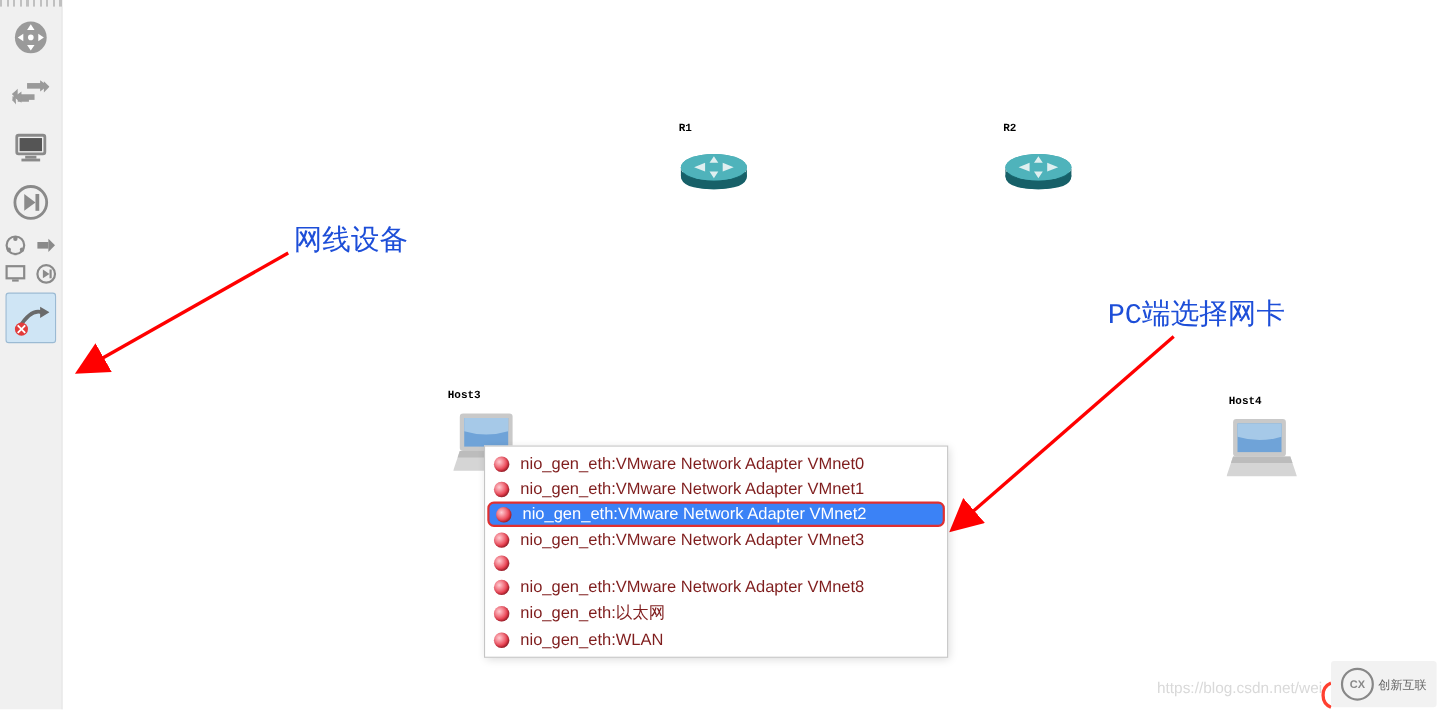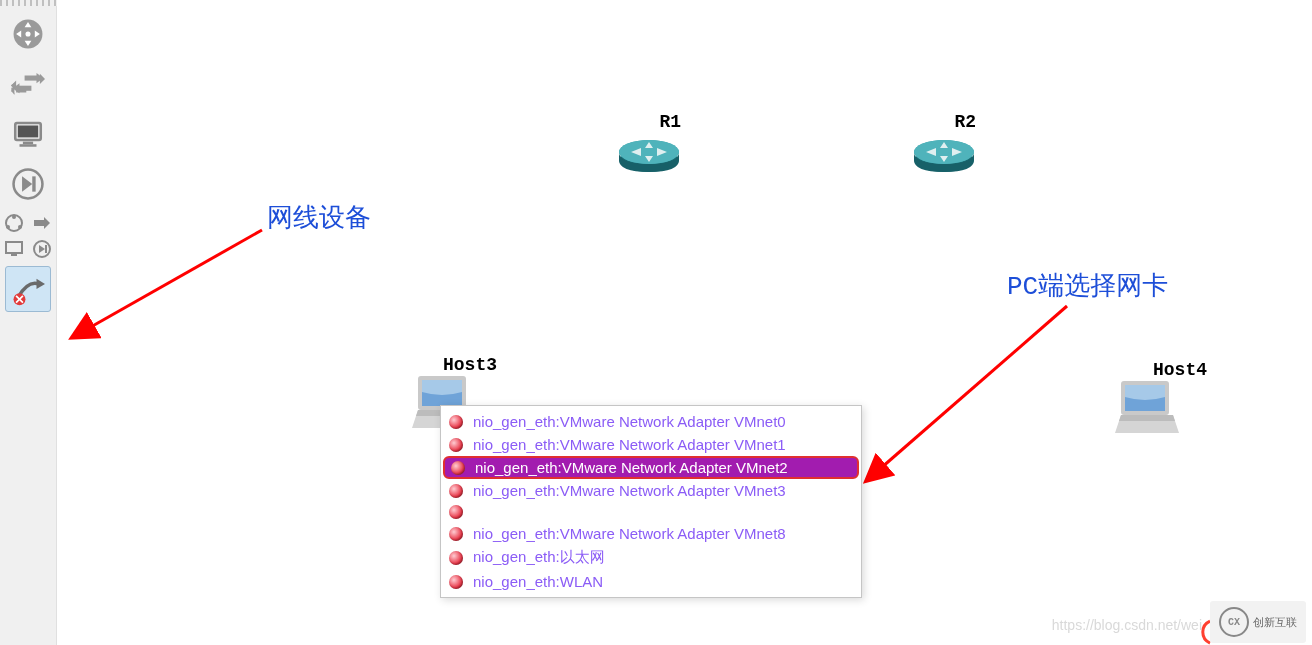--- a/index.html
+++ b/index.html
@@ -46,22 +46,22 @@
 
   
   .canvas {
     position: absolute;
     left: 57px; top: 0; right: 0; bottom: 0;
     background: #ffffff;
   }
   .device-label {
     font-family: "Courier New", monospace;
     font-weight: bold;
-    font-size: 18px;
-    text-align: right;
+    font-size: 10px;
+    text-align: left;
     position: absolute;
   }
   .router {
     position: absolute;
     width: 64px; height: 44px;
   }
   .host {
     position: absolute;
     width: 64px; height: 60px;
   }
@@ -78,27 +78,27 @@
     position: absolute;
     background: #ffffff;
     border: 1px solid #c5c5c5;
     box-shadow: 2px 2px 8px rgba(0,0,0,0.15);
     padding: 4px 0;
   }
   .dd-item {
     display: flex; align-items: center;
     padding: 3px 16px 3px 8px;
     font-size: 15px;
-    color: #8b5cf6;
+    color: #7f1d1d;
     cursor: pointer;
     white-space: nowrap;
     gap: 10px;
   }
   .dd-item.selected {
-    background: #a21caf;
+    background: #3b82f6;
     color: #ffffff;
     border: 2px solid #e03030;
     border-radius: 6px;
     margin: 0 2px;
     padding: 1px 14px 1px 6px;
   }
   .dd-bullet {
     width: 14px; height: 14px;
     border-radius: 50%;
     background: radial-gradient(circle at 35% 35%, #ffccd2, #e9394a 60%, #9c1824 100%);
@@ -116,21 +116,21 @@
   .logo {
     position: absolute;
     right: 6px; bottom: 2px;
     width: 96px; height: 42px;
     background: #f2f2f2;
     border-radius: 3px;
     display: flex; align-items: center; justify-content: center;
     font-size: 11px; color: #666;
     gap:4px;
   }
-  .logo .circ { width:26px; height:26px; border:2px solid #888; border-radius:50%; display:flex; align-items:center; justify-content:center; font-size:10px; color:#888; font-weight:bold;font-family:Liberation Mono, monospace;}
+  .logo .circ { width:26px; height:26px; border:2px solid #888; border-radius:50%; display:flex; align-items:center; justify-content:center; font-size:10px; color:#888; font-weight:bold;}
   .slice {
     position:absolute; right:100px; bottom:0; width:14px; height:26px;
   }
 </style>
 </head>
 <body>
 
 <div class="toolbar">
   <div class="ruler"></div>
 

